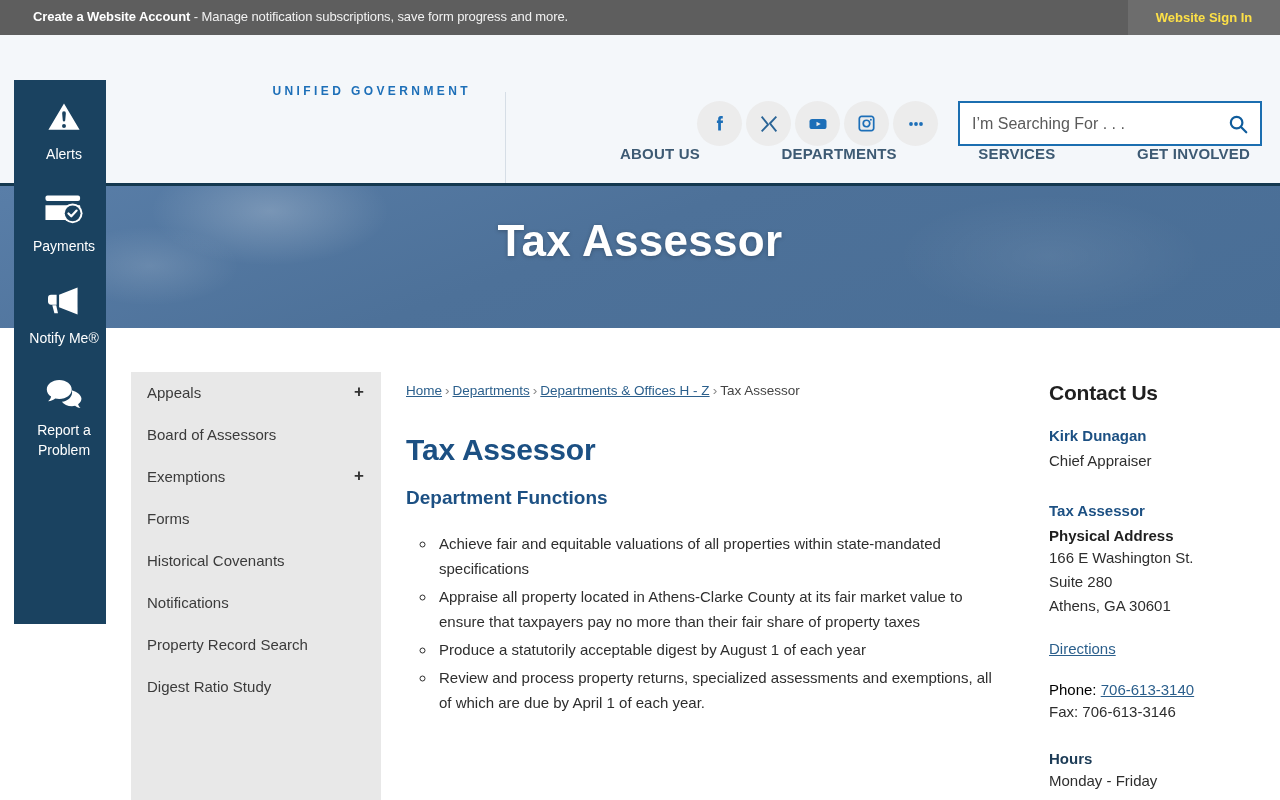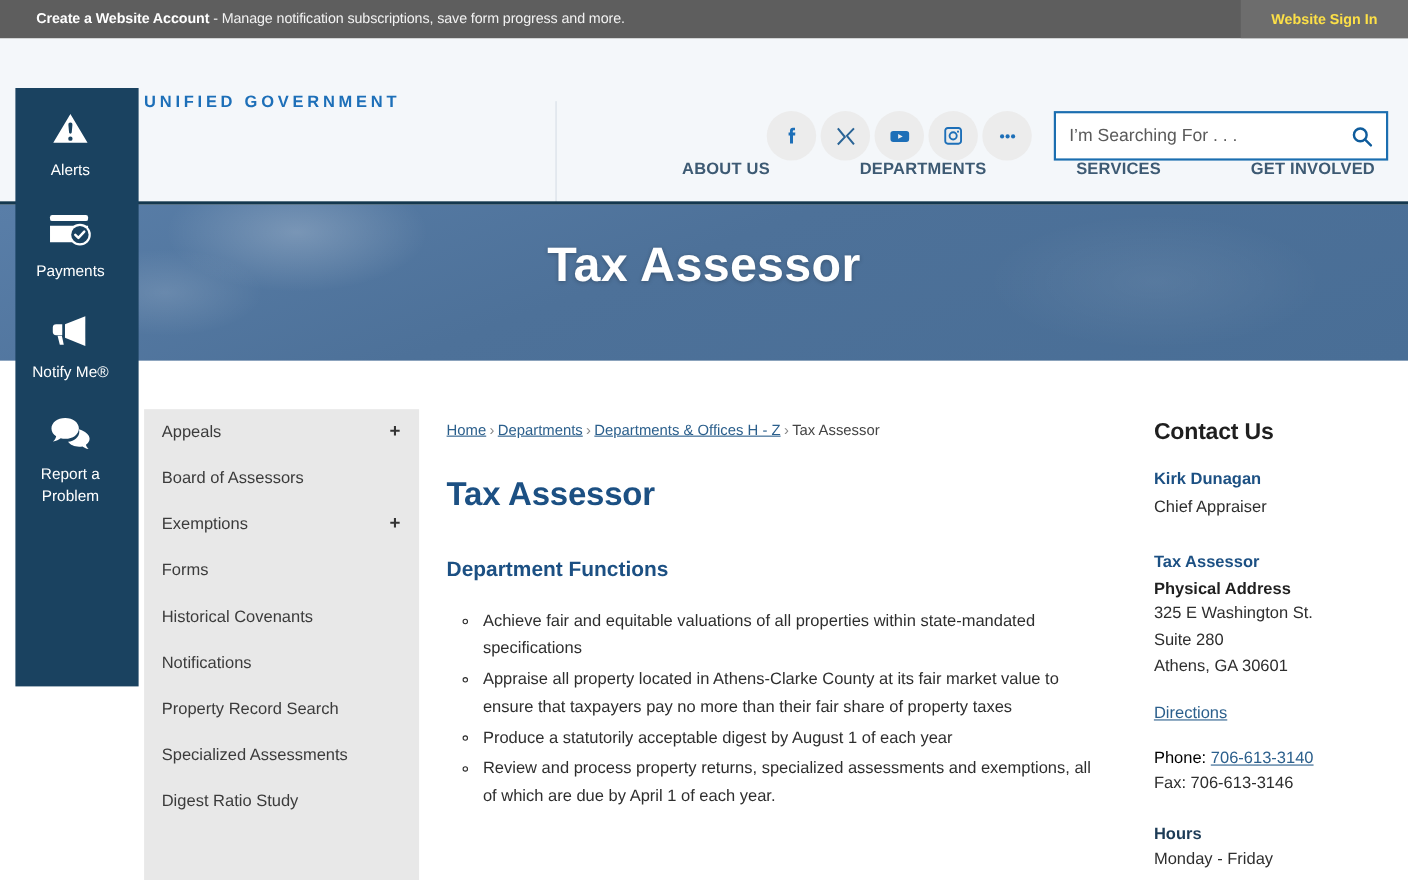--- a/index.html
+++ b/index.html
@@ -34,22 +34,22 @@
     position: absolute; top: 35px; left: 0; width: 1280px; height: 148px;
     background: #f4f7fa;
   }
   .logo { position: absolute; left: 131px; top: 43px; width: 340px; }
   .logo-main {
     font-family: "Liberation Serif", serif;
     font-size: 33px; color: #143d5e; font-weight: bold;
     letter-spacing: -0.3px; line-height: 1;
   }
   .logo-sub {
-    font-size: 15px; color: #1d6fb8; font-weight: bold;
-    letter-spacing: 3.4px; margin-top: 7px; line-height: 1;
+    font-size: 12px; color: #1d6fb8; font-weight: bold;
+    letter-spacing: 3.4px; margin-top: 7px; line-height: 1; text-align: right;
   }
   .logo-divider {
     position: absolute; left: 505px; top: 57px; width: 1px; height: 92px;
     background: #d6dee6;
   }
 
   .social { position: absolute; left: 697px; top: 66px; display: flex; gap: 4px; }
   .social-btn {
     width: 45px; height: 45px; border-radius: 50%;
     background: #ececec; display: flex; align-items: center; justify-content: center;
@@ -104,21 +104,21 @@
     background: radial-gradient(ellipse at center, rgba(255,255,255,0.07), rgba(255,255,255,0) 72%);
   }
   .hero-title {
     position: absolute; top: 30px; left: 0; width: 1280px;
     text-align: center; color: #ffffff; font-size: 44px; font-weight: bold;
     letter-spacing: 0.3px; text-shadow: 0 1px 4px rgba(0,0,0,0.25);
   }
 
   
   .quicklinks {
-    position: absolute; left: 14px; top: 80px; width: 112px; height: 544px;
+    position: absolute; left: 14px; top: 80px; width: 92px; height: 544px;
     background: #1a4260; z-index: 30;
   }
   .ql-item {
     width: 100px; padding: 16px 4px 8px; text-align: center; cursor: pointer;
     color: #ffffff;
   }
   .ql-icon { height: 42px; display: flex; align-items: center; justify-content: center; }
   .ql-icon svg { fill: #ffffff; }
   .ql-label { font-size: 14px; line-height: 20px; margin-top: 6px; }
 
@@ -145,21 +145,21 @@
   .breadcrumb .sep { color: #888; margin: 0 3px; }
   .breadcrumb .current { color: #444; }
 
   h1.page-title {
     margin-top: 33px; font-size: 30px; color: #1c5083; font-weight: bold;
     letter-spacing: -0.2px;
   }
   .last-update { margin-top: 16px; font-size: 14px; color: #4a4a4a; }
 
   h2.section-title {
-    margin-top: 41px; font-size: 19px; color: #1c5083; font-weight: bold;
+    margin-top: 20px; font-size: 19px; color: #1c5083; font-weight: bold;
   }
   ul.functions { margin-top: 22px; padding-left: 30px; list-style: circle; }
   ul.functions li {
     font-size: 15px; color: #2e2e2e; line-height: 25px; margin-bottom: 3px;
     padding-left: 3px;
   }
 
   
   .contactcol { position: absolute; left: 1049px; top: 0; width: 200px; }
   .contact-heading {
@@ -317,23 +317,20 @@
     <div class="leftnav-item">
       <span>Historical Covenants</span>
     </div>
     <div class="leftnav-item">
       <span>Notifications</span>
     </div>
     <div class="leftnav-item">
       <span>Property Record Search</span>
     </div>
     <div class="leftnav-item">
-      <span>Specialized Assessments</span>
-    </div>
-    <div class="leftnav-item">
       <span>Digest Ratio Study</span>
     </div>
   </div>
 
   <div class="maincol">
 
     <div class="breadcrumb">
       <a>Home</a><span class="sep">›</span><a>Departments</a><span class="sep">›</span><a>Departments &amp; Offices H - Z</a><span class="sep">›</span><span class="current">Tax Assessor</span>
     </div>
 
@@ -349,21 +346,21 @@
     </ul>
   </div>
 
   <div class="contactcol">
     <div class="contact-heading">Contact Us</div>
     <div class="contact-name">Kirk Dunagan</div>
     <div class="contact-role">Chief Appraiser</div>
 
     <div class="contact-dept">Tax Assessor</div>
     <div class="contact-sublabel">Physical Address</div>
-    <div class="contact-line">325 E Washington St.</div>
+    <div class="contact-line">166 E Washington St.</div>
     <div class="contact-line">Suite 280</div>
     <div class="contact-line">Athens, GA 30601</div>
 
     <div class="contact-link-row">
       <a>Directions</a>
     </div>
 
     <div class="contact-link-row">
       <span>Phone:</span>
       <a>706-613-3140</a>

